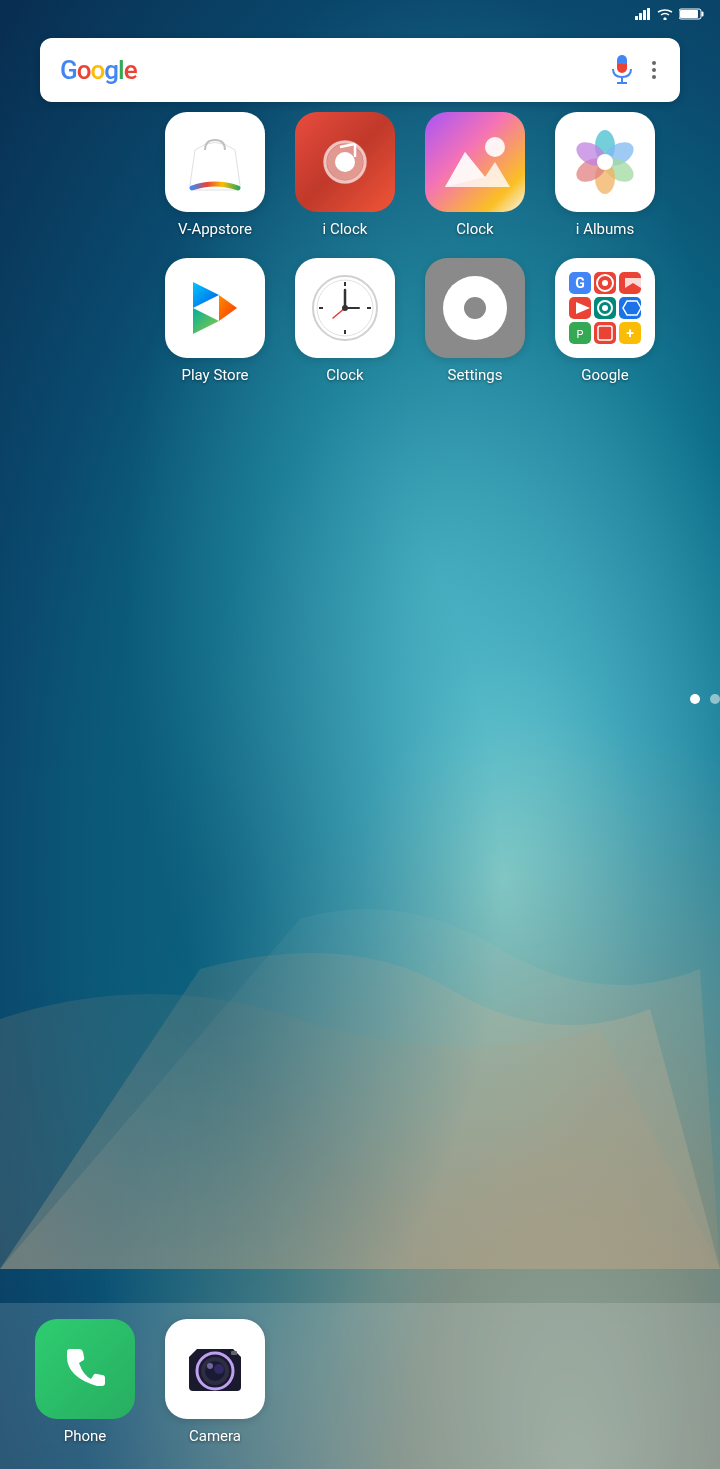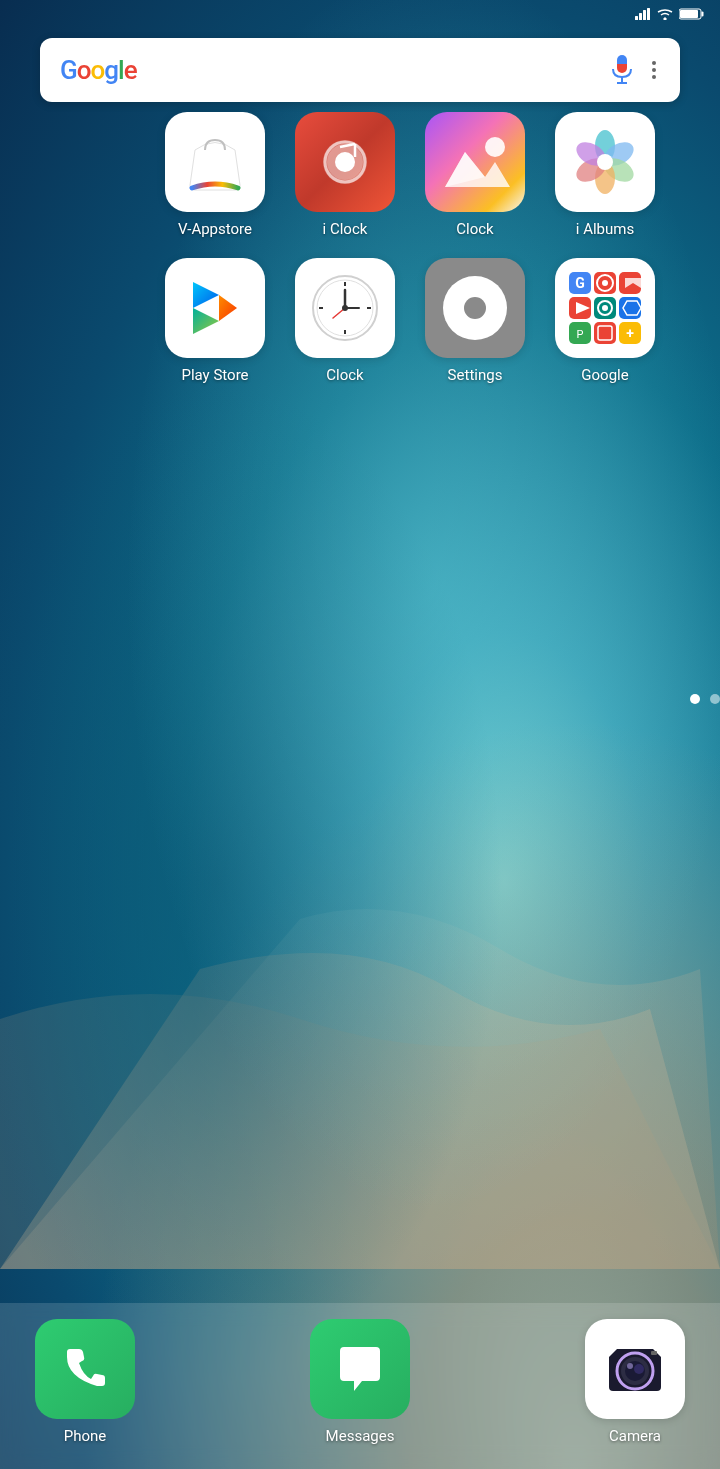--- a/index.html
+++ b/index.html
@@ -264,21 +264,21 @@
     .page-dot.inactive {
       background: rgba(255,255,255,0.5);
     }
 
     
     .dock {
       background: rgba(255,255,255,0.15);
       backdrop-filter: blur(10px);
       padding: 16px 20px 24px;
       display: flex;
-      justify-content: space-between;
+      justify-content: flex-start;
       align-items: flex-end;
       position: relative;
       z-index: 10;
     }
 
     .dock .app-item {
       width: 130px;
     }
 
     
@@ -594,28 +594,20 @@
     <div class="app-item">
       <div class="app-icon icon-phone">
         <svg width="60" height="60" viewBox="0 0 60 60" xmlns="http://www.w3.org/2000/svg">
           <path d="M15,10 Q12,10 12,13 L12,18 Q12,38 42,47 L47,47 Q50,47 50,44 L50,39 Q50,36 47,36 L42,35 Q39,34 38,37 L36,40 Q28,36 24,24 L27,22 Q30,21 29,18 L28,13 Q27,10 24,10 Z" fill="white"></path>
         </svg>
       </div>
       <div class="app-label">Phone</div>
     </div>
 
 
-    <div class="app-item">
-      <div class="app-icon icon-messages">
-        <svg width="60" height="60" viewBox="0 0 60 60" xmlns="http://www.w3.org/2000/svg">
-          <path d="M10,12 Q10,8 14,8 L46,8 Q50,8 50,12 L50,38 Q50,42 46,42 L32,42 L24,52 L24,42 L14,42 Q10,42 10,38 Z" fill="white"></path>
-        </svg>
-      </div>
-      <div class="app-label">Messages</div>
-    </div>
 
     <div class="app-item">
       <div class="app-icon icon-camera">
         <svg width="80" height="80" viewBox="0 0 80 80" xmlns="http://www.w3.org/2000/svg">
 
           <path d="M14,28 L22,20 L58,20 L66,28 L66,58 Q66,62 62,62 L18,62 Q14,62 14,58 Z" fill="#1a1a2e"></path>
 
           <circle cx="40" cy="42" r="18" fill="none" stroke="#c0a0f0" stroke-width="3"></circle>
           <circle cx="40" cy="42" r="14" fill="#2d2d44"></circle>
 

